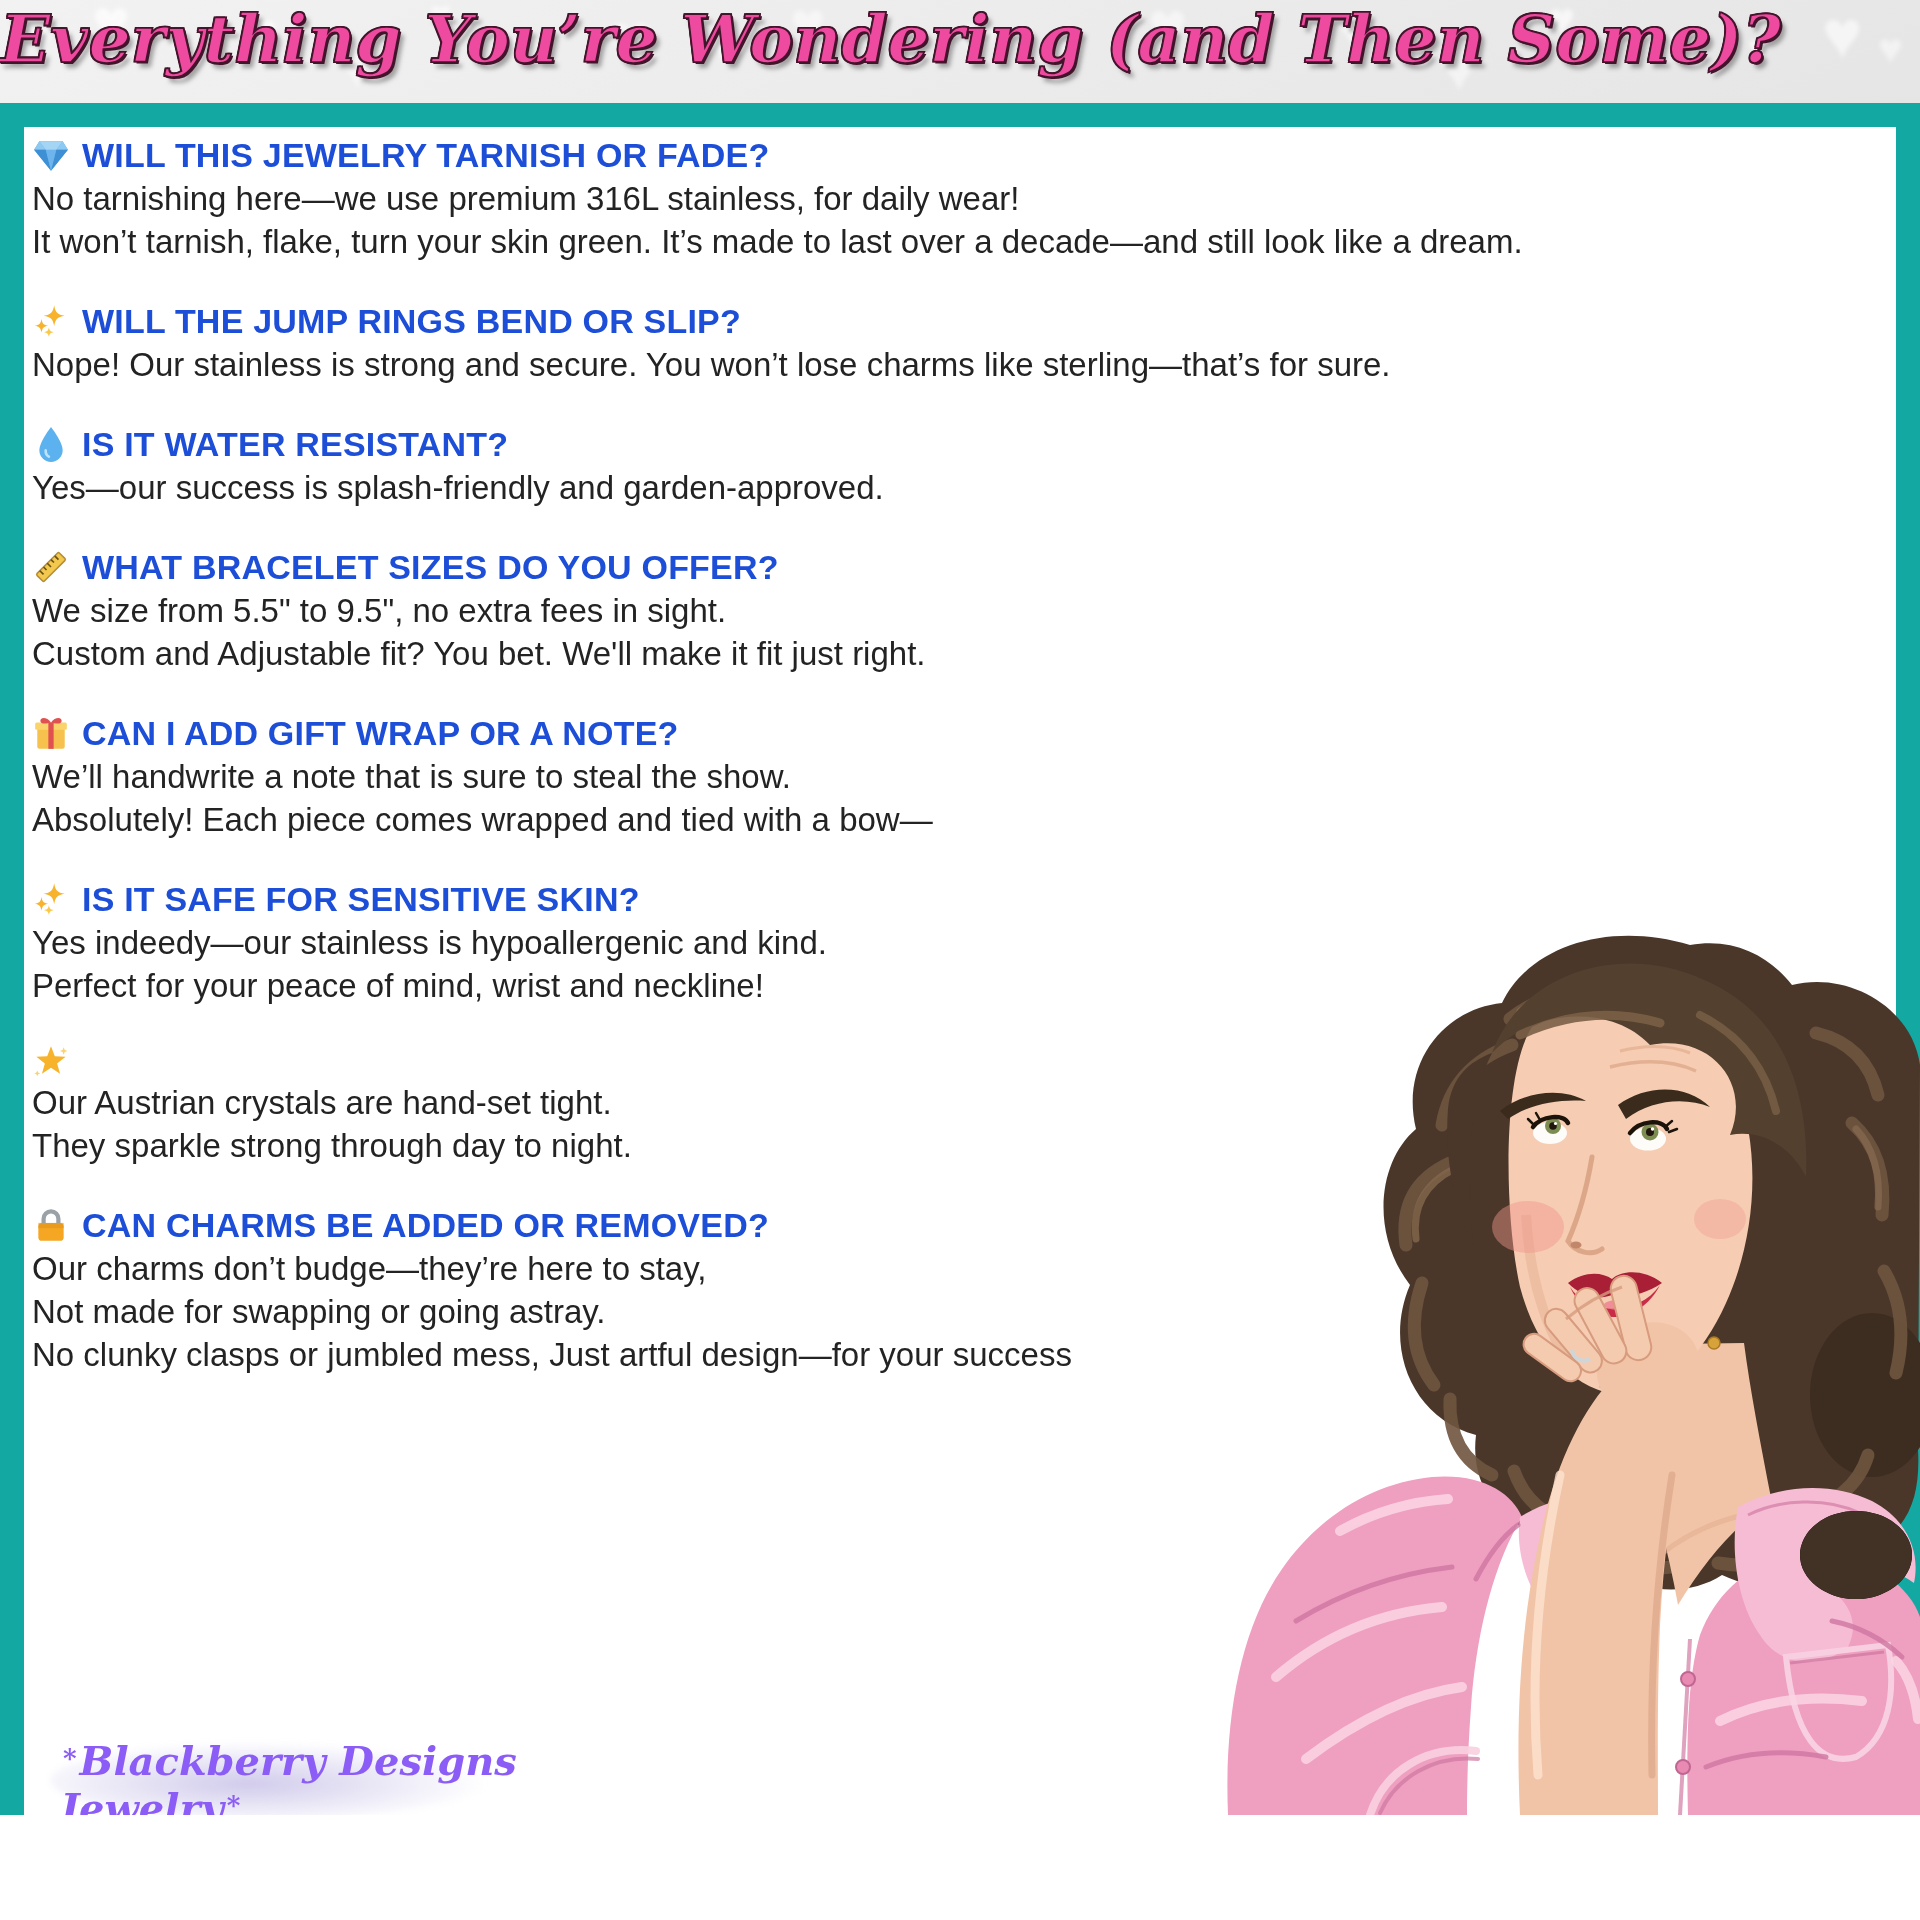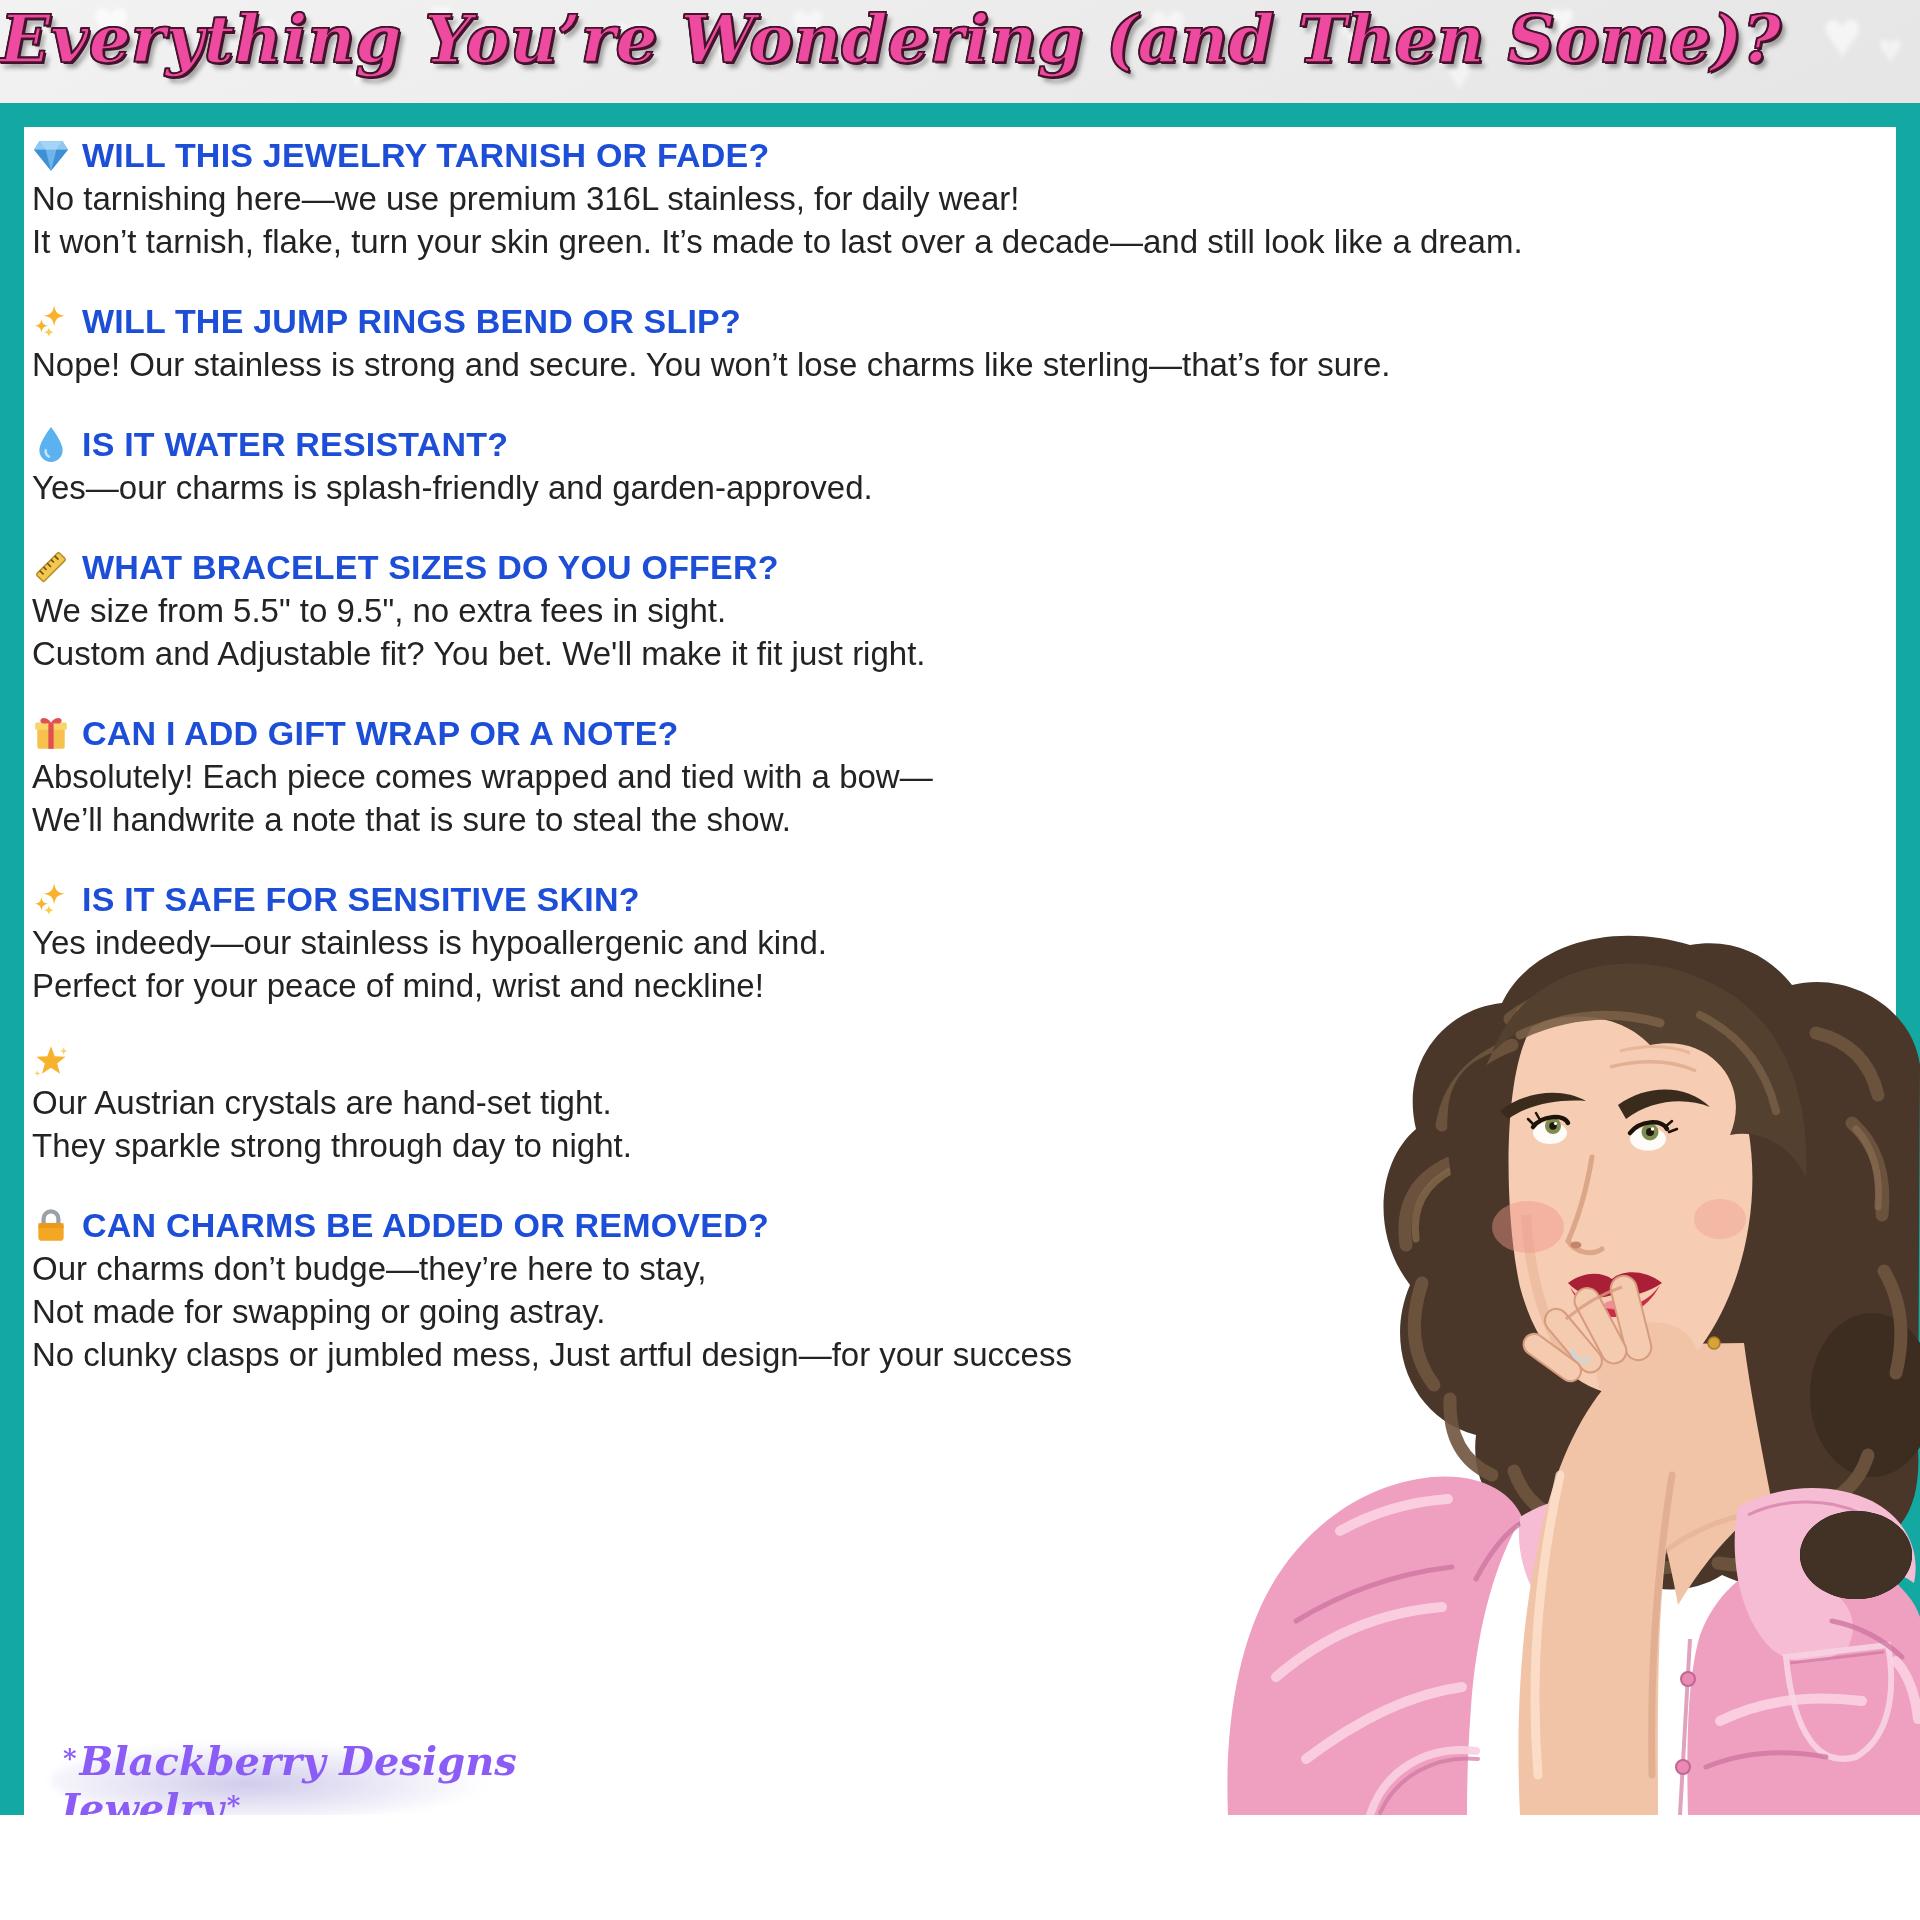--- a/index.html
+++ b/index.html
@@ -127,21 +127,21 @@
       <h2 class="question">
               <span class="emoji">
                 <svg viewBox="0 0 36 36">
                   <path d="M18 2 C18 2 7 16 7 24 a11 11 0 0 0 22 0 C29 16 18 2 18 2 Z" fill="#5bb2ee"></path>
                   <path d="M13 24 a5 6 0 0 0 3 6" stroke="#bfe2fa" stroke-width="2.5" fill="none" stroke-linecap="round"></path>
                 </svg>
               </span>
               <span class="q-text">IS IT WATER RESISTANT?</span>
             </h2>
       <div class="answers">
-              <div class="answer">Yes—our charms is splash-friendly and garden-approved.</div>
+              <div class="answer">Yes—our success is splash-friendly and garden-approved.</div>
             </div>
     </section>
 
     <section class="faq-item">
       <h2 class="question">
               <span class="emoji">
                 <svg viewBox="0 0 36 36">
                   <g transform="rotate(-45 18 18)">
                     <rect x="3" y="13" width="30" height="10" rx="1.5" fill="#f3c84e" stroke="#b98f2e" stroke-width="1.5"></rect>
                     <path d="M8 13 v5 M13 13 v4 M18 13 v5 M23 13 v4 M28 13 v5" stroke="#6b5212" stroke-width="1.6"></path>
@@ -163,22 +163,22 @@
                   <rect x="5" y="13" width="26" height="20" rx="2" fill="#f6c14c"></rect>
                   <rect x="3" y="8" width="30" height="7" rx="1.5" fill="#fbd36b"></rect>
                   <rect x="15.5" y="8" width="5" height="25" fill="#e05252"></rect>
                   <path d="M18 8 C14 2 7 3 8 7 C9 10 14 9 18 8 Z" fill="#e05252"></path>
                   <path d="M18 8 C22 2 29 3 28 7 C27 10 22 9 18 8 Z" fill="#e05252"></path>
                 </svg>
               </span>
               <span class="q-text">CAN I ADD GIFT WRAP OR A NOTE?</span>
             </h2>
       <div class="answers">
+              <div class="answer">We’ll handwrite a note that is sure to steal the show.</div>
               <div class="answer">Absolutely! Each piece comes wrapped and tied with a bow—</div>
-              <div class="answer">We’ll handwrite a note that is sure to steal the show.</div>
             </div>
     </section>
 
     <section class="faq-item">
       <h2 class="question">
               <span class="emoji">
                 <svg viewBox="0 0 36 36">
                   <path d="M21 3 C22.2 10 24 11.8 31 13 C24 14.2 22.2 16 21 23 C19.8 16 18 14.2 11 13 C18 11.8 19.8 10 21 3 Z" fill="#f7b32b"></path>
                   <path d="M9 16 C9.8 20.5 11 21.7 15.5 22.5 C11 23.3 9.8 24.5 9 29 C8.2 24.5 7 23.3 2.5 22.5 C7 21.7 8.2 20.5 9 16 Z" fill="#f7b32b"></path>
                   <path d="M16 24 C16.6 27.2 17.4 28 20.5 28.6 C17.4 29.2 16.6 30 16 33 C15.4 30 14.6 29.2 11.5 28.6 C14.6 28 15.4 27.2 16 24 Z" fill="#fbc94a"></path>

